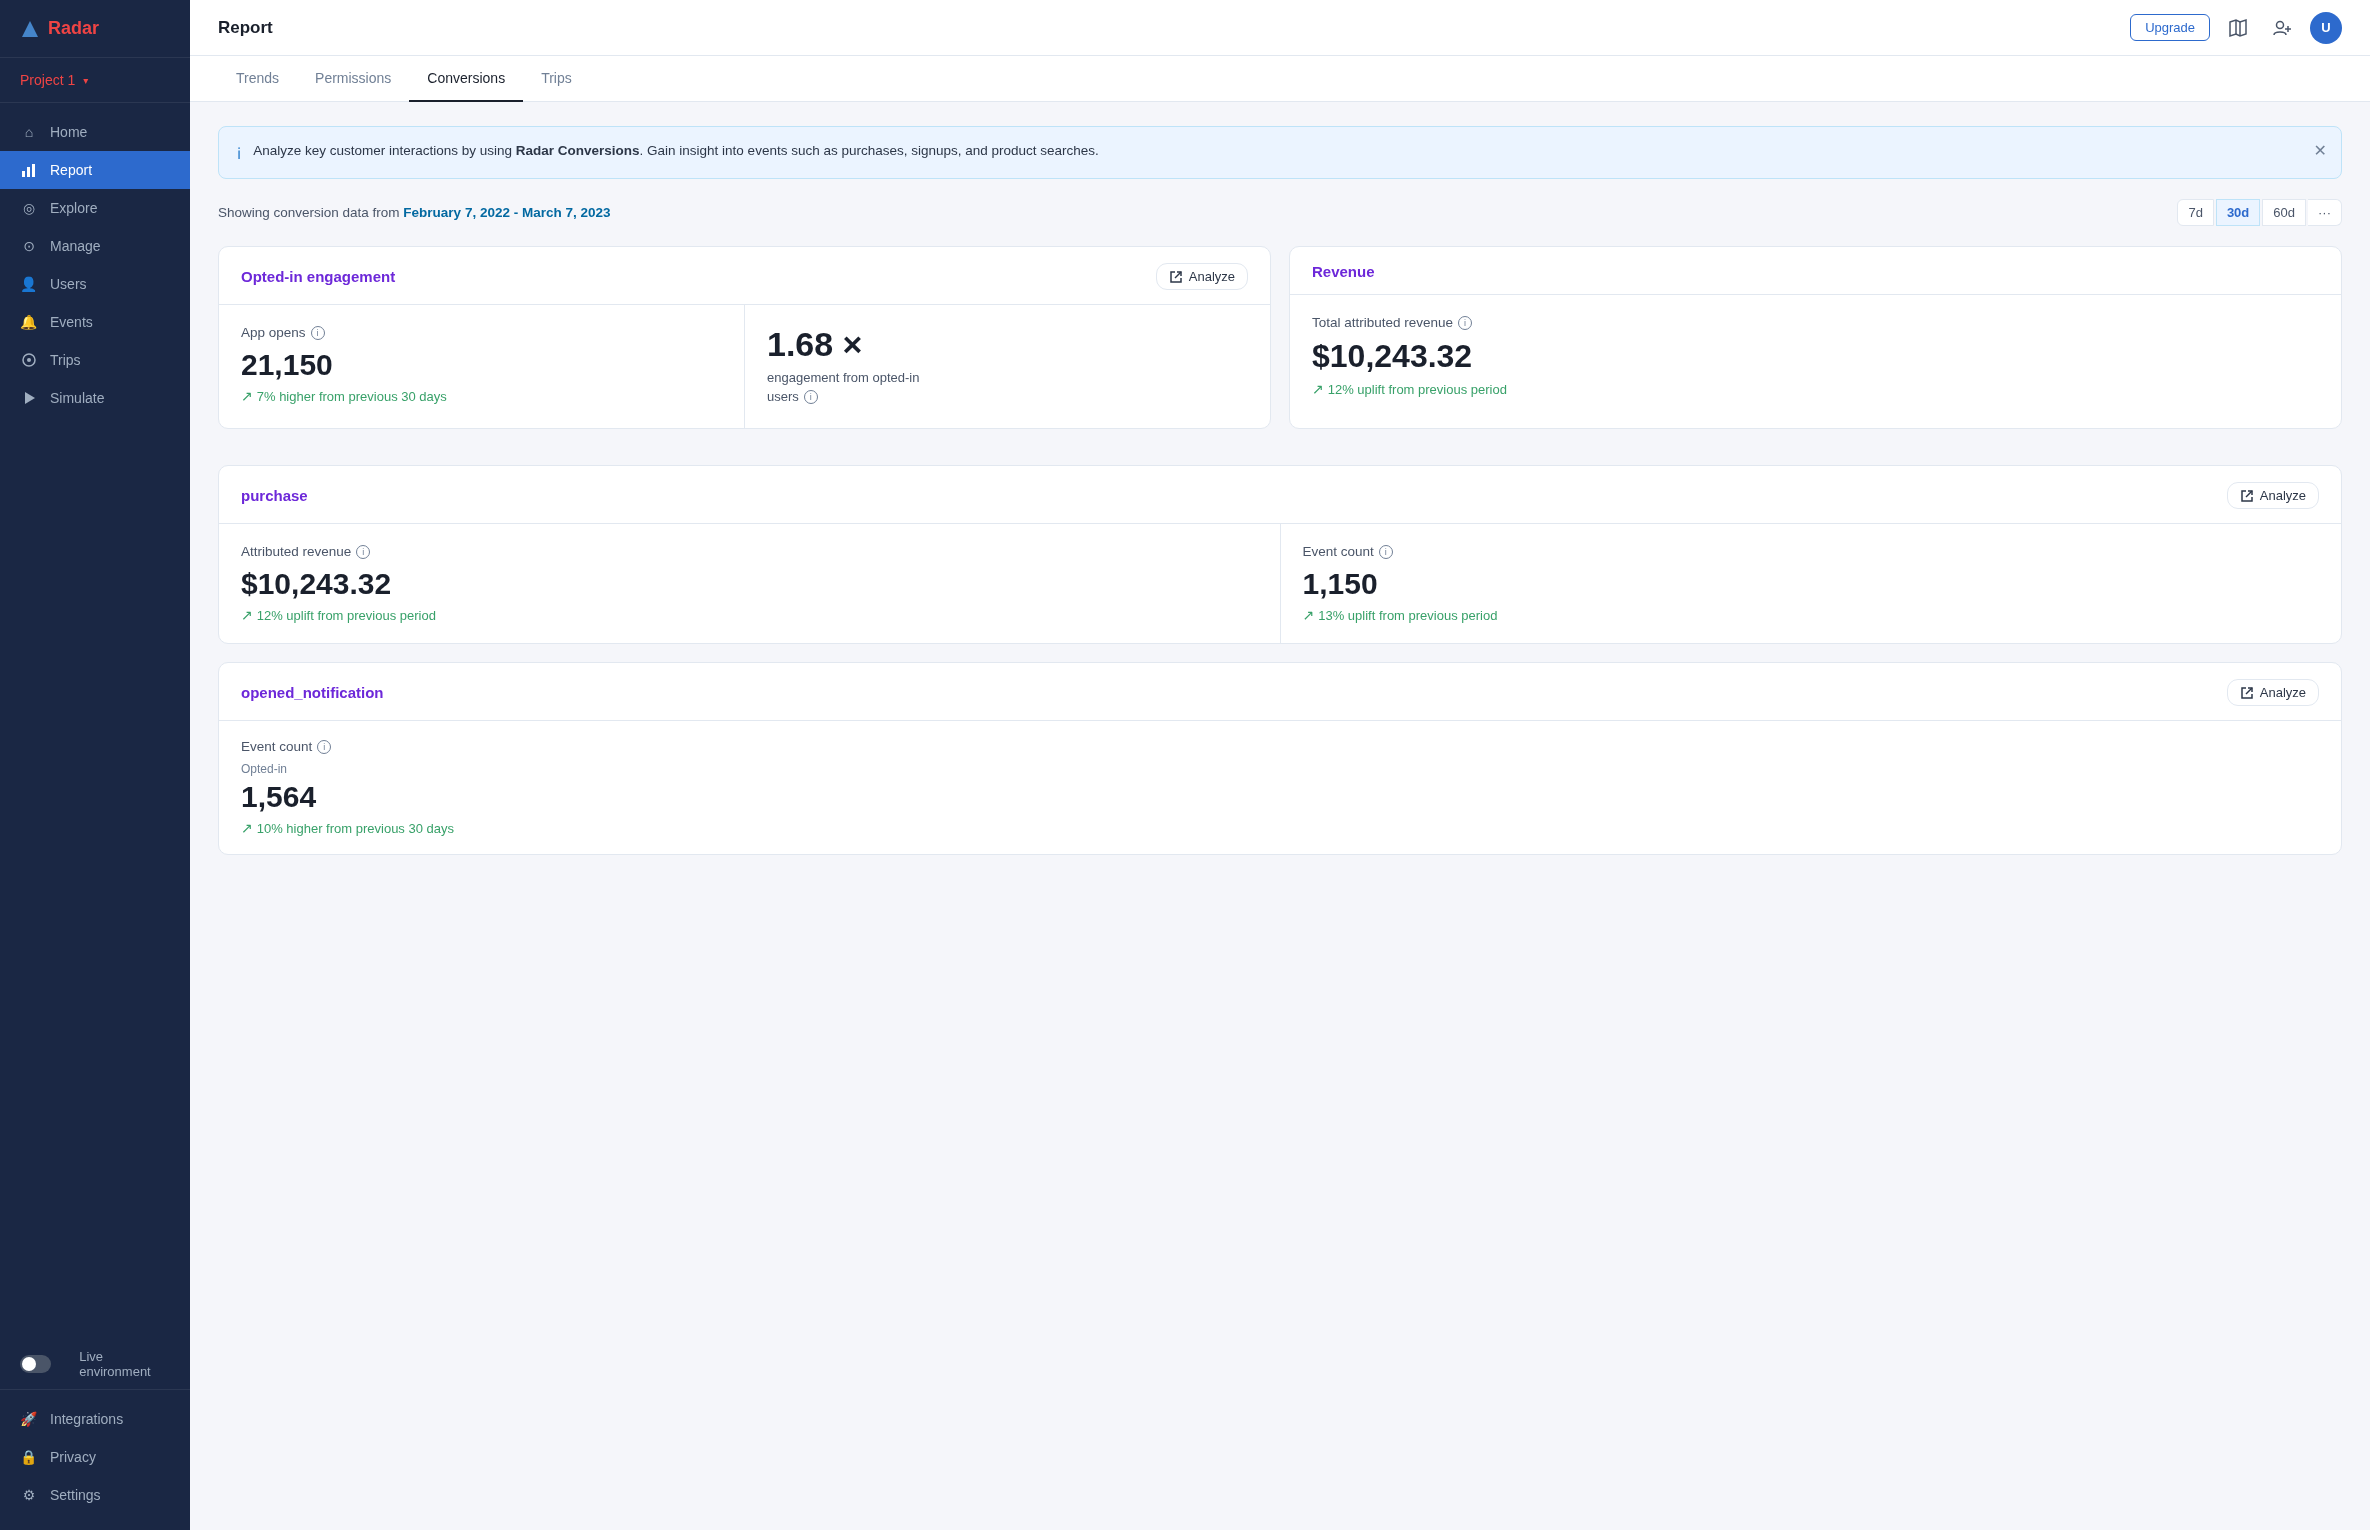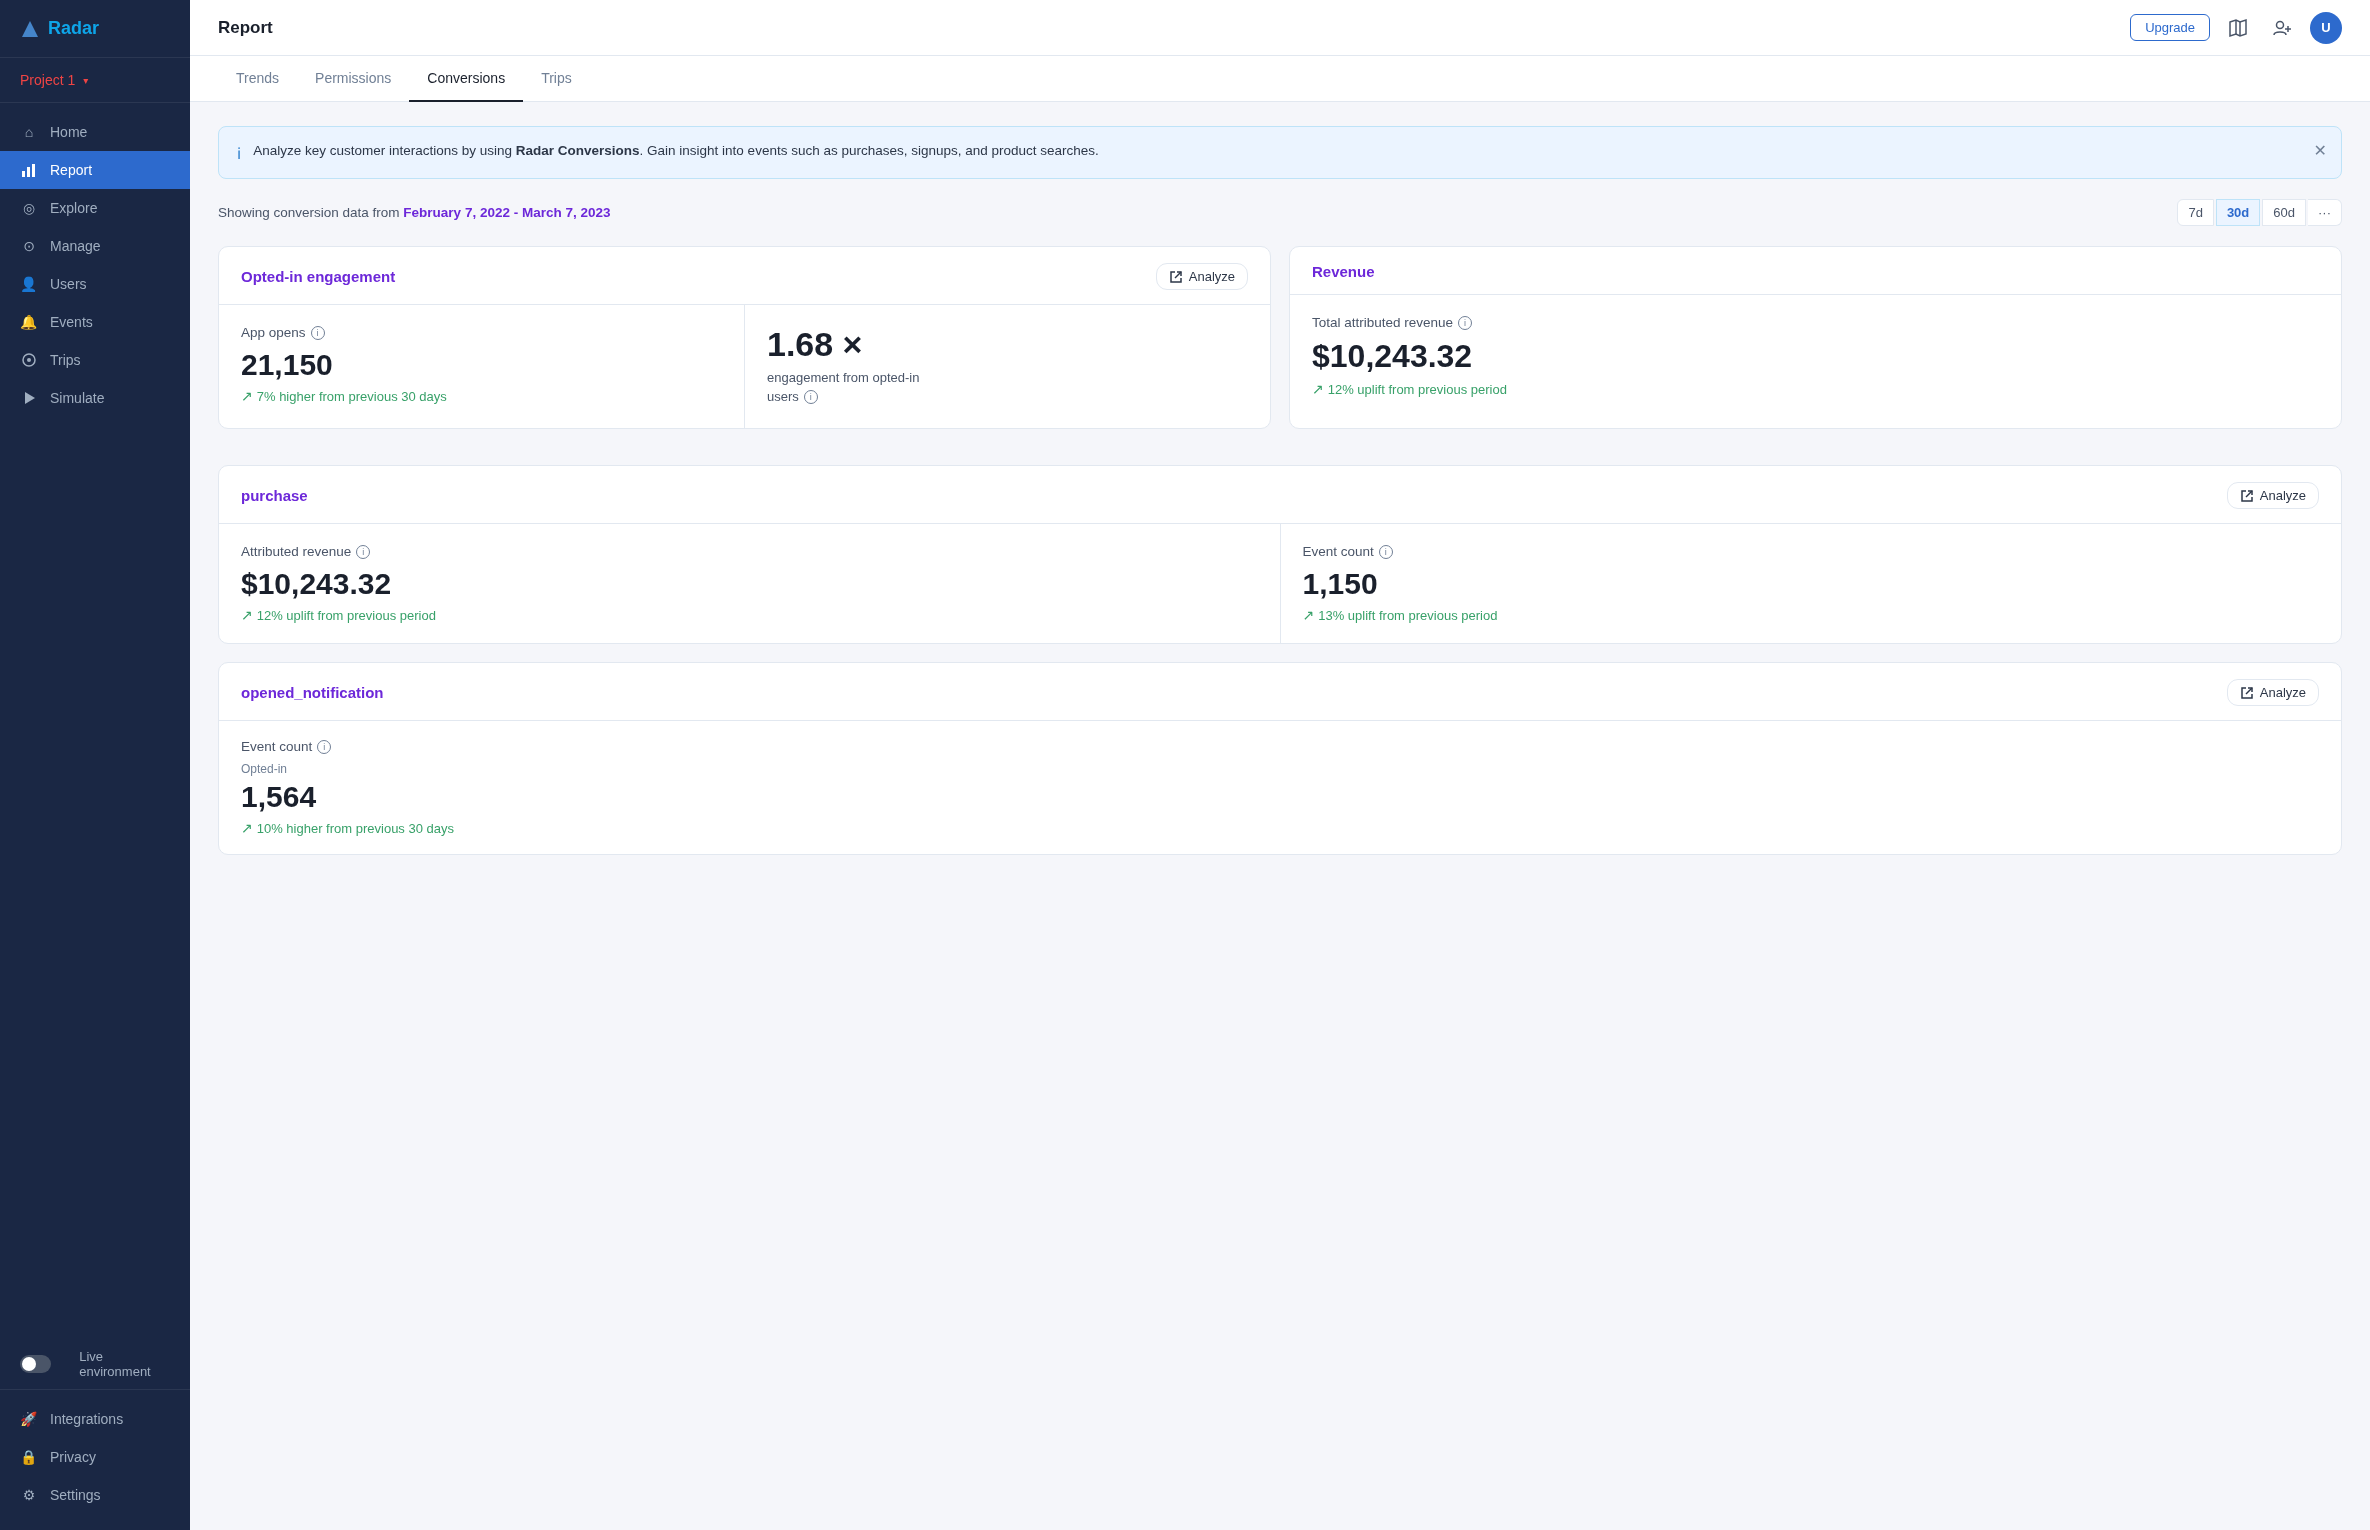--- a/index.html
+++ b/index.html
@@ -14,21 +14,21 @@
       display: flex;
       flex-direction: column;
       height: 100vh;
       position: fixed;
       left: 0; top: 0; bottom: 0;
     }
     .sidebar-logo {
       padding: 18px 20px;
       font-size: 18px;
       font-weight: 700;
-      color: #0ea5e9;
+      color: #ef4444;
       display: flex;
       align-items: center;
       gap: 8px;
       border-bottom: 1px solid rgba(255,255,255,0.08);
     }
     .sidebar-logo svg { width: 20px; height: 20px; }
     .sidebar-project {
       padding: 14px 20px;
       display: flex;
       align-items: center;
@@ -167,21 +167,21 @@
     }
 
     
     .date-row {
       display: flex;
       align-items: center;
       justify-content: space-between;
       margin-bottom: 20px;
     }
     .date-text { font-size: 13.5px; color: #4a5568; }
-    .date-text strong { font-weight: 600; color: #6d28d9; }
+    .date-text strong { font-weight: 600; color: #0369a1; }
     .date-filters { display: flex; align-items: center; gap: 2px; }
     .date-btn {
       padding: 5px 10px;
       font-size: 13px;
       border: 1px solid #e2e8f0;
       background: #fff;
       cursor: pointer;
       color: #4a5568;
     }
     .date-btn:first-child { border-radius: 6px 0 0 6px; }

